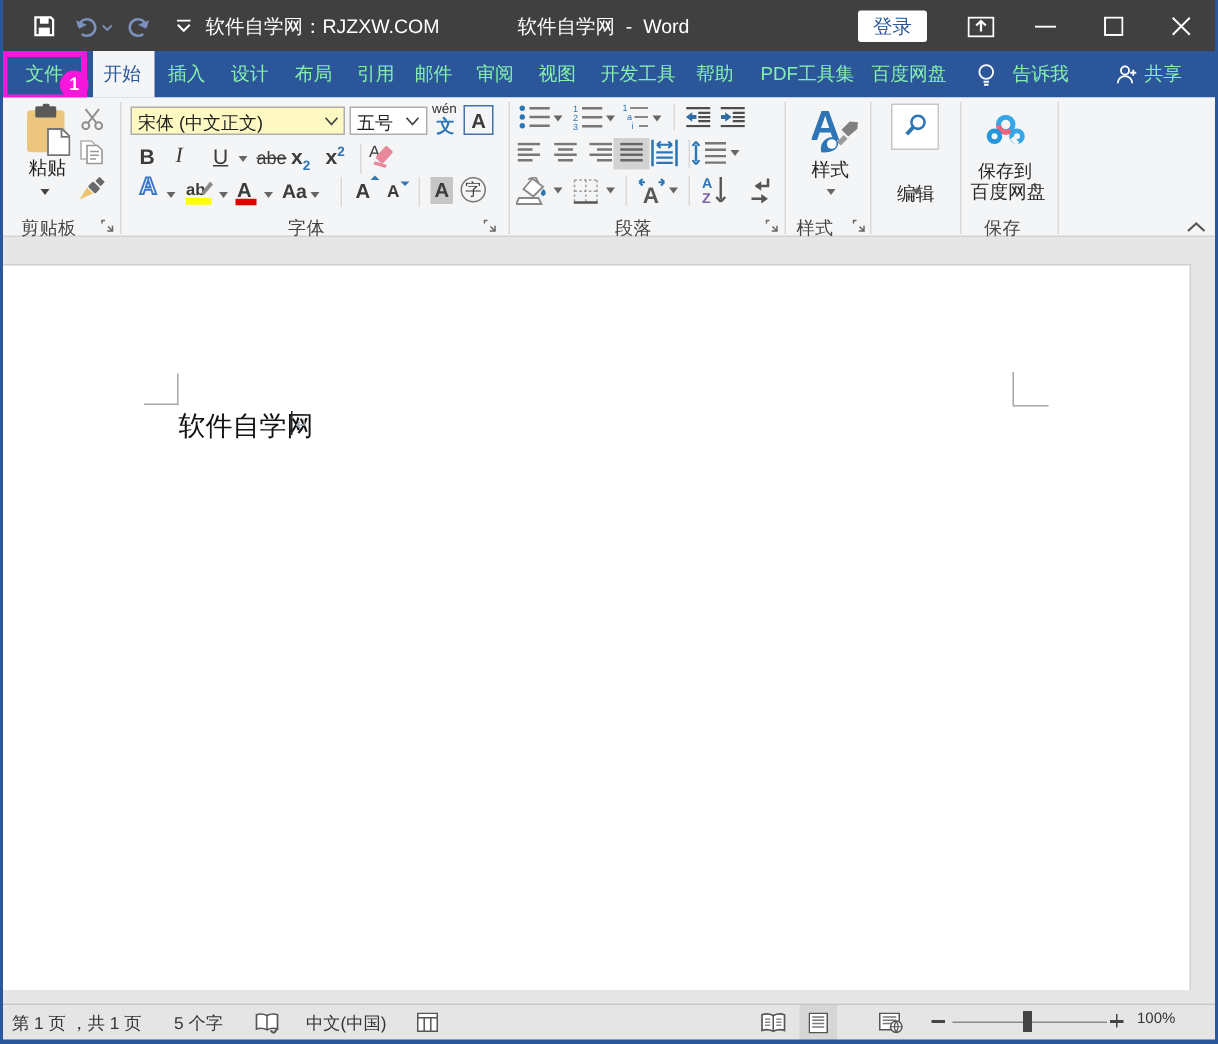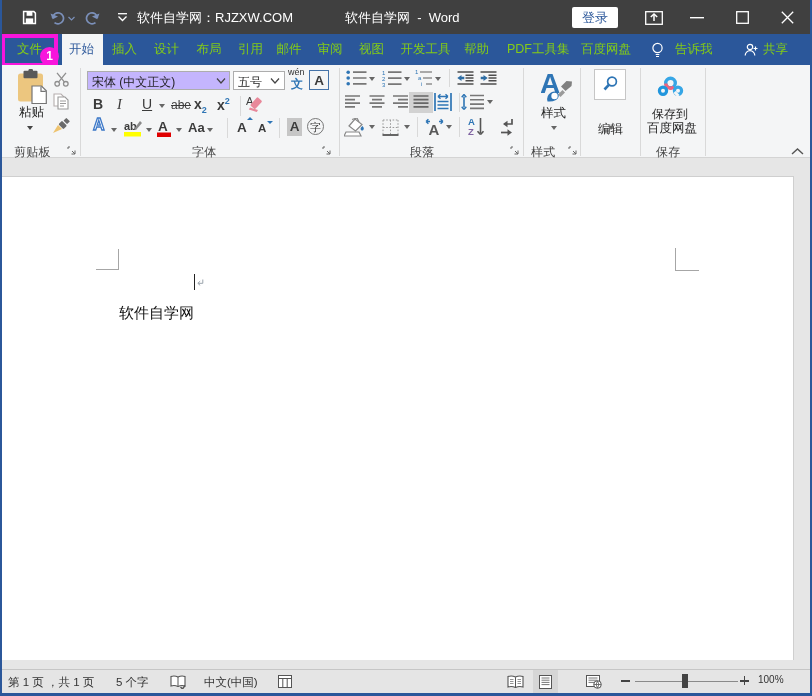--- a/index.html
+++ b/index.html
@@ -11,21 +11,21 @@
 #tabrow { left:0; top:34px; width:812px; height:31px; background:#2b579a; }
 #ribbon { left:0; top:65px; width:812px; height:93px; background:#f4f5f6; border-bottom:1px solid #d4d4d4; }
 #docarea { left:0; top:158px; width:812px; height:511px; background:#e6e6e6; }
 #page { left:2px; top:18px; width:792px; height:484px; background:#fff; border-top:1px solid #cfcfcf; border-right:1px solid #cfcfcf; }
 #statusbar { left:0; top:669px; width:812px; height:25px; background:#e5e5e5; border-top:1px solid #c6c6c6; }
 
 #bl { left:0; top:0; width:2px; height:696px; background:#2b579a; }
 #br { left:810px; top:0; width:2px; height:696px; background:#2b579a; }
 #bb { left:0; top:693px; width:812px; height:3px; background:#2b579a; }
 .wtxt { color:#fff; font-size:13px; }
-.tab { color:#84cc16; font-size:12.5px; position:absolute; top:0; height:31px; line-height:31px; }
+.tab { color:#86efac; font-size:12.5px; position:absolute; top:0; height:31px; line-height:31px; }
 .sep { position:absolute; width:1px; background:#d9d9d9; top:3px; height:88px; }
 .glabel { position:absolute; font-size:12px; color:#454545; letter-spacing:0.3px; }
 .dd { position:absolute; width:0; height:0; border-left:3.5px solid transparent; border-right:3.5px solid transparent; border-top:4px solid #444; }
 .lbl12 { position:absolute; font-size:12px; color:#1e1e1e; }
 </style>
 </head>
 <body>
 <div class="abs" id="titlebar">
 
   <svg class="abs" style="left:22px;top:10px" width="15" height="15" viewBox="0 0 15 15">
@@ -136,21 +136,21 @@
   <svg class="abs" style="left:52px;top:52px" width="18" height="17" viewBox="0 0 18 17">
     <path d="M1 16 L6 8 L10 12 z" fill="#eec36f"></path>
     <rect x="7" y="5" width="7" height="5" rx="1" fill="#6a6a6a" transform="rotate(45 10 8)"></rect>
     <rect x="12" y="1.5" width="5" height="4" rx="0.5" fill="#6a6a6a" transform="rotate(45 14 4)"></rect>
   </svg>
   <div class="glabel" style="left:14px;top:79px;text-align:right;">剪贴板</div>
   <svg class="abs" style="left:67px;top:81px" width="9" height="9" viewBox="0 0 9 9">
     <path d="M1 3 V1 h2 M5 5 L8 8 M8 4.5 V8 H4.5" fill="none" stroke="#666" stroke-width="1"></path>
   </svg>
 
-  <div class="abs" style="left:87px;top:6px;width:143px;height:19px;border:1px solid #adadad;background:#c4b5fd;">
+  <div class="abs" style="left:87px;top:6px;width:143px;height:19px;border:1px solid #adadad;background:#fef9c3;">
     <div class="lbl12" style="left:4px;top:2px;">宋体 (中文正文)</div>
     <svg class="abs" style="right:3px;top:5px" width="10" height="8" viewBox="0 0 10 8">
         <path d="M1 1.5 L5 6 L9 1.5" fill="none" stroke="#444" stroke-width="1.2"></path>
       </svg>
   </div>
   <div class="abs" style="left:233px;top:6px;width:52px;height:19px;border:1px solid #adadad;background:#fff;">
     <div class="lbl12" style="left:4px;top:2px;">五号</div>
     <svg class="abs" style="right:4px;top:5px" width="10" height="8" viewBox="0 0 10 8">
         <path d="M1 1.5 L5 6 L9 1.5" fill="none" stroke="#444" stroke-width="1.2"></path>
       </svg>
@@ -336,21 +336,21 @@
     <path d="M1 6 L6.5 1 L12 6" fill="none" stroke="#555" stroke-width="1.4"></path>
   </svg>
 </div>
 <div class="abs" id="docarea">
   <div class="abs" id="page"></div>
 
   <div class="abs" style="left:118px;top:91px;width:1px;height:21px;background:#a6a6a6;"></div>
   <div class="abs" style="left:96px;top:111px;width:23px;height:1px;background:#a6a6a6;"></div>
   <div class="abs" style="left:675px;top:90px;width:1px;height:22px;background:#a6a6a6;"></div>
   <div class="abs" style="left:675px;top:112px;width:24px;height:1px;background:#a6a6a6;"></div>
-  <div class="abs" style="left:119px;top:114px;font-size:15px;color:#111;margin-top:32px;">软件自学网</div>
+  <div class="abs" style="left:119px;top:114px;font-size:18px;color:#111;">软件自学网</div>
   <div class="abs" style="left:194px;top:116px;width:1.2px;height:16px;background:#222;"></div>
   <svg class="abs" style="left:196.5px;top:121px" width="7" height="7" viewBox="0 0 7 7">
     <path d="M5.8 0.5 v3.8 H1.2" fill="none" stroke="#9aa3ac" stroke-width="1"></path>
     <path d="M3.2 2.2 L0.8 4.3 L3.2 6.4" fill="none" stroke="#9aa3ac" stroke-width="1"></path>
   </svg>
 </div>
 <div class="abs" id="statusbar">
   <div class="abs" style="left:8px;top:5px;font-size:11.5px;color:#333;">第 1 页 ，共 1 页</div>
   <div class="abs" style="left:116px;top:5px;font-size:11.5px;color:#333;">5 个字</div>
 

